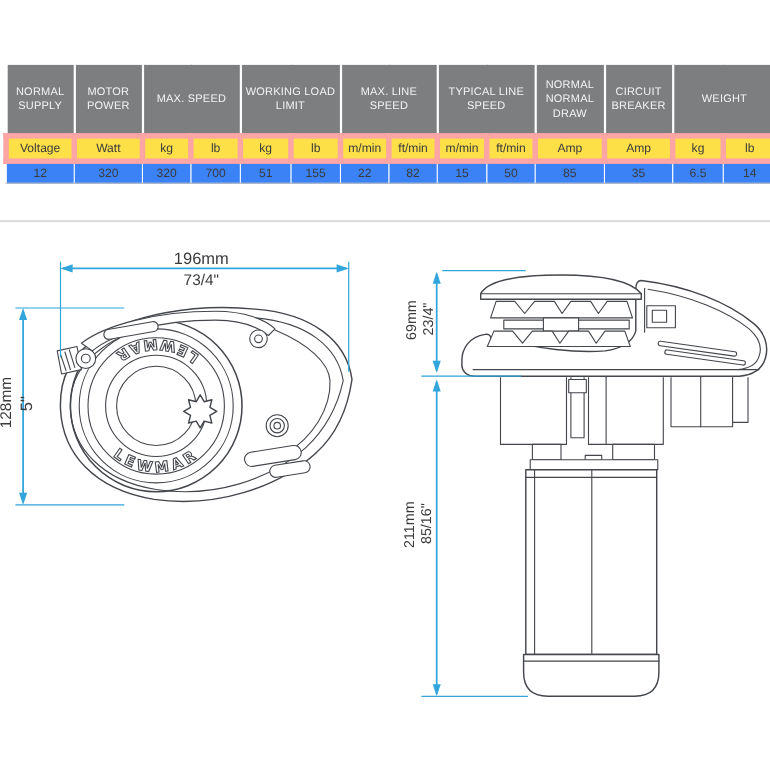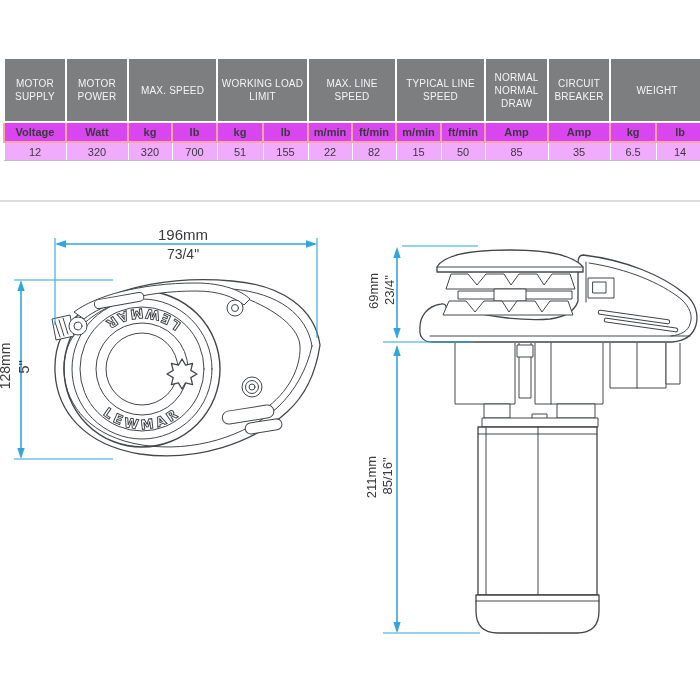--- a/index.html
+++ b/index.html
@@ -11,22 +11,22 @@
 
   
   table.spec { position:absolute; top:57px; left:3px; width:694px;
     border-collapse:collapse; table-layout:fixed; }
   table.spec th {
     background:#7c7e80; color:#f4f4f5; font-weight:400; font-size:10px;
     line-height:1.3; border:2px solid #ffffff; height:58px; padding:2px 1px;
     text-align:center; vertical-align:middle; letter-spacing:.2px;
   }
   table.spec td { text-align:center; vertical-align:middle; font-size:11px; color:#3a3a3c; }
-  table.spec tr.units td { background:#d946ef; border:2px solid #fca5a5; height:16px;font-weight:bold; }
-  table.spec tr.vals  td { background:#f0abfc; border:1px solid #ffffff;
+  table.spec tr.units td { background:#fde047; border:5px solid #fca5a5; height:16px; }
+  table.spec tr.vals  td { background:#3b82f6; border:1px solid #ffffff;
     border-top:1px solid #94969a; border-bottom:1px solid #bdbec0; height:15px; }
 
   
   h2.heading { position:absolute; top:176px; left:4px; margin:0;
     font-size:18px; font-weight:700; color:#39393b; }
   .rule { position:absolute; top:200px; left:0; width:700px; height:2px; background:#dcdcdc; }
 
   
   svg.diagram { position:absolute; top:0; left:0; }
   .dk  { stroke:#43464b; fill:none; stroke-width:1; stroke-linejoin:round; stroke-linecap:round; }
@@ -56,21 +56,21 @@
         <col style="width:44px">
       <col style="width:45px">
         <col style="width:44px">
         <col style="width:63px">
         <col style="width:62px">
       <col style="width:46px">
         <col style="width:48px">
     </colgroup>
     <tbody>
       <tr>
-        <th>MOTOR SUPPLY</th>
+        <th>NORMAL SUPPLY</th>
         <th>MOTOR POWER</th>
         <th colspan="2">MAX. SPEED</th>
         <th colspan="2">WORKING LOAD LIMIT</th>
         <th colspan="2">MAX. LINE SPEED</th>
         <th colspan="2">TYPICAL LINE SPEED</th>
         <th>NORMAL NORMAL DRAW</th>
         <th>CIRCUIT BREAKER</th>
         <th colspan="2">WEIGHT</th>
       </tr>
       <tr class="units">

